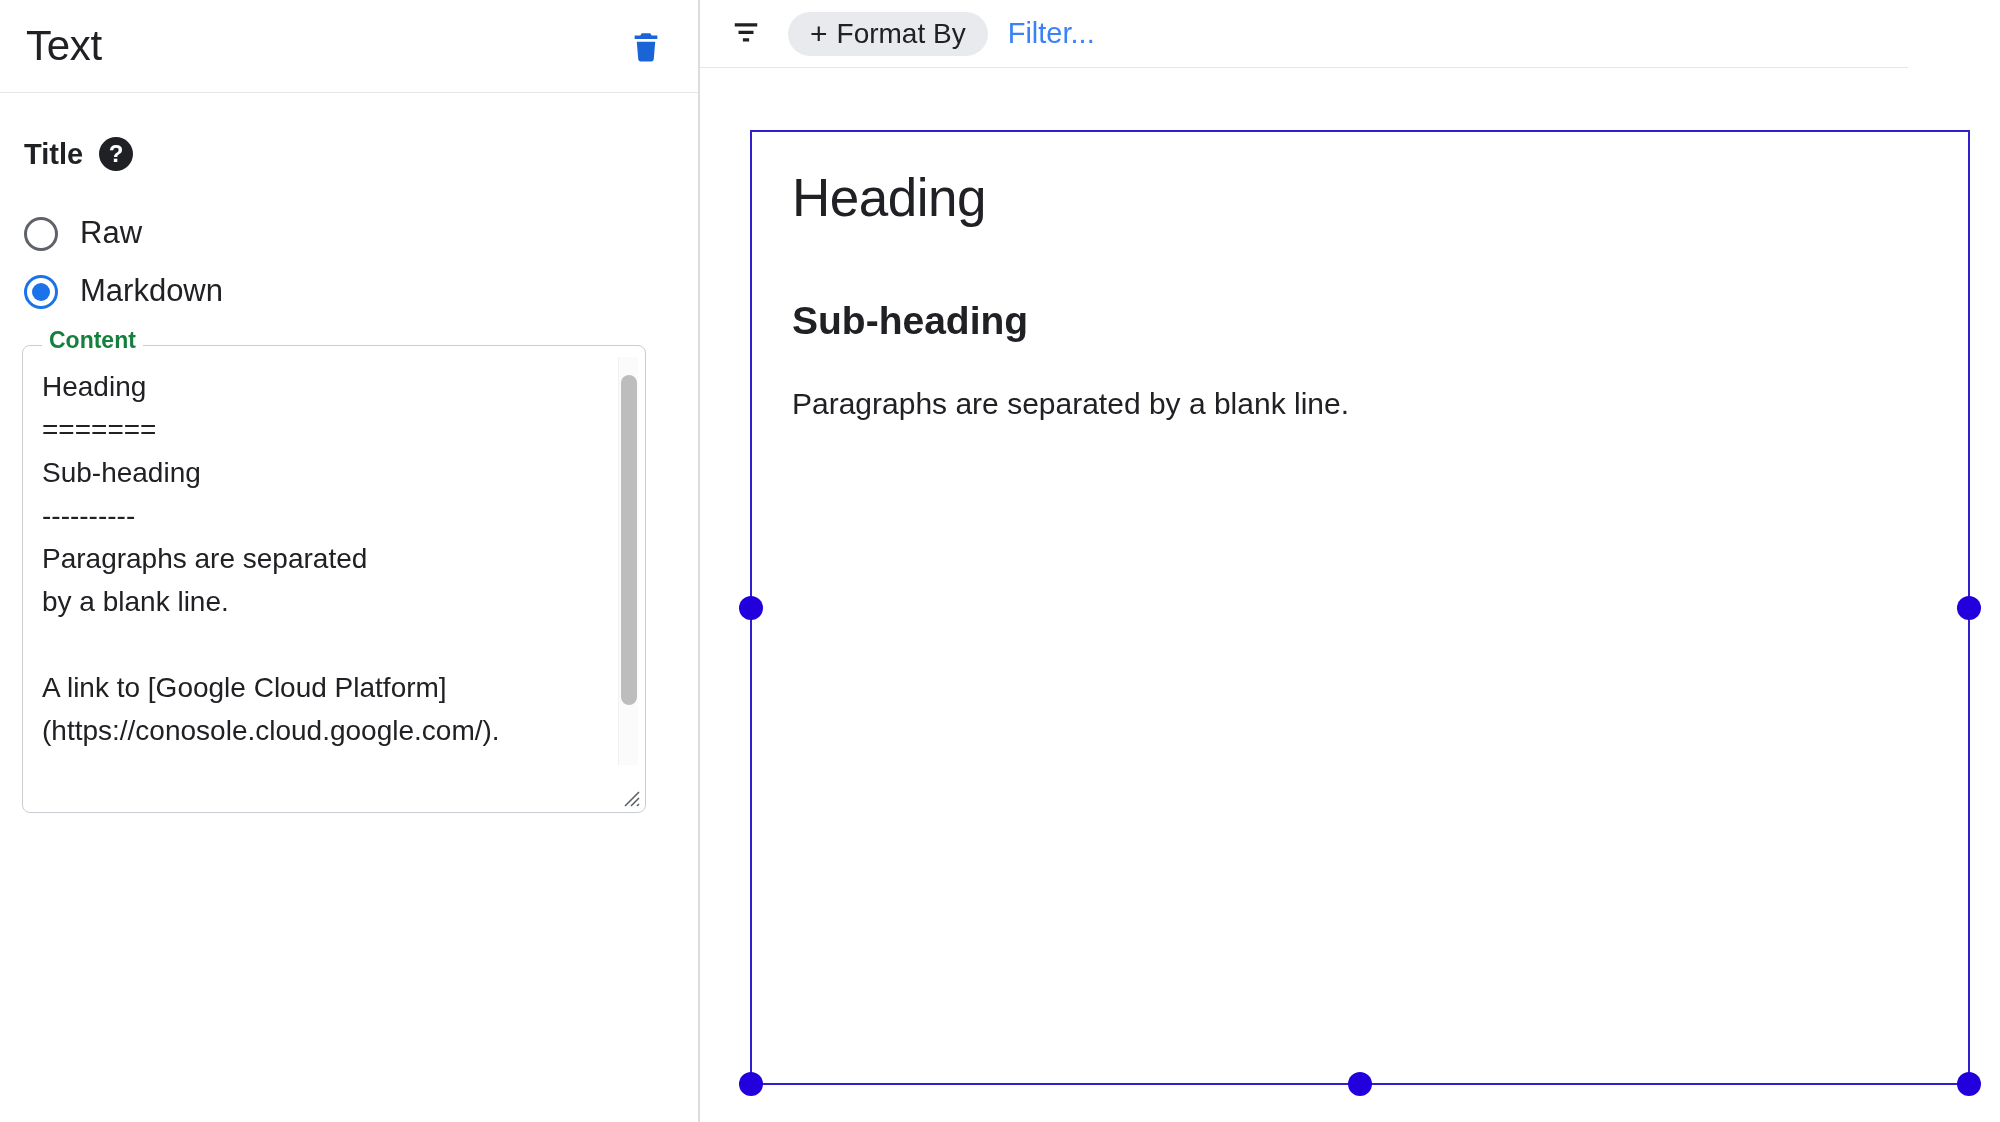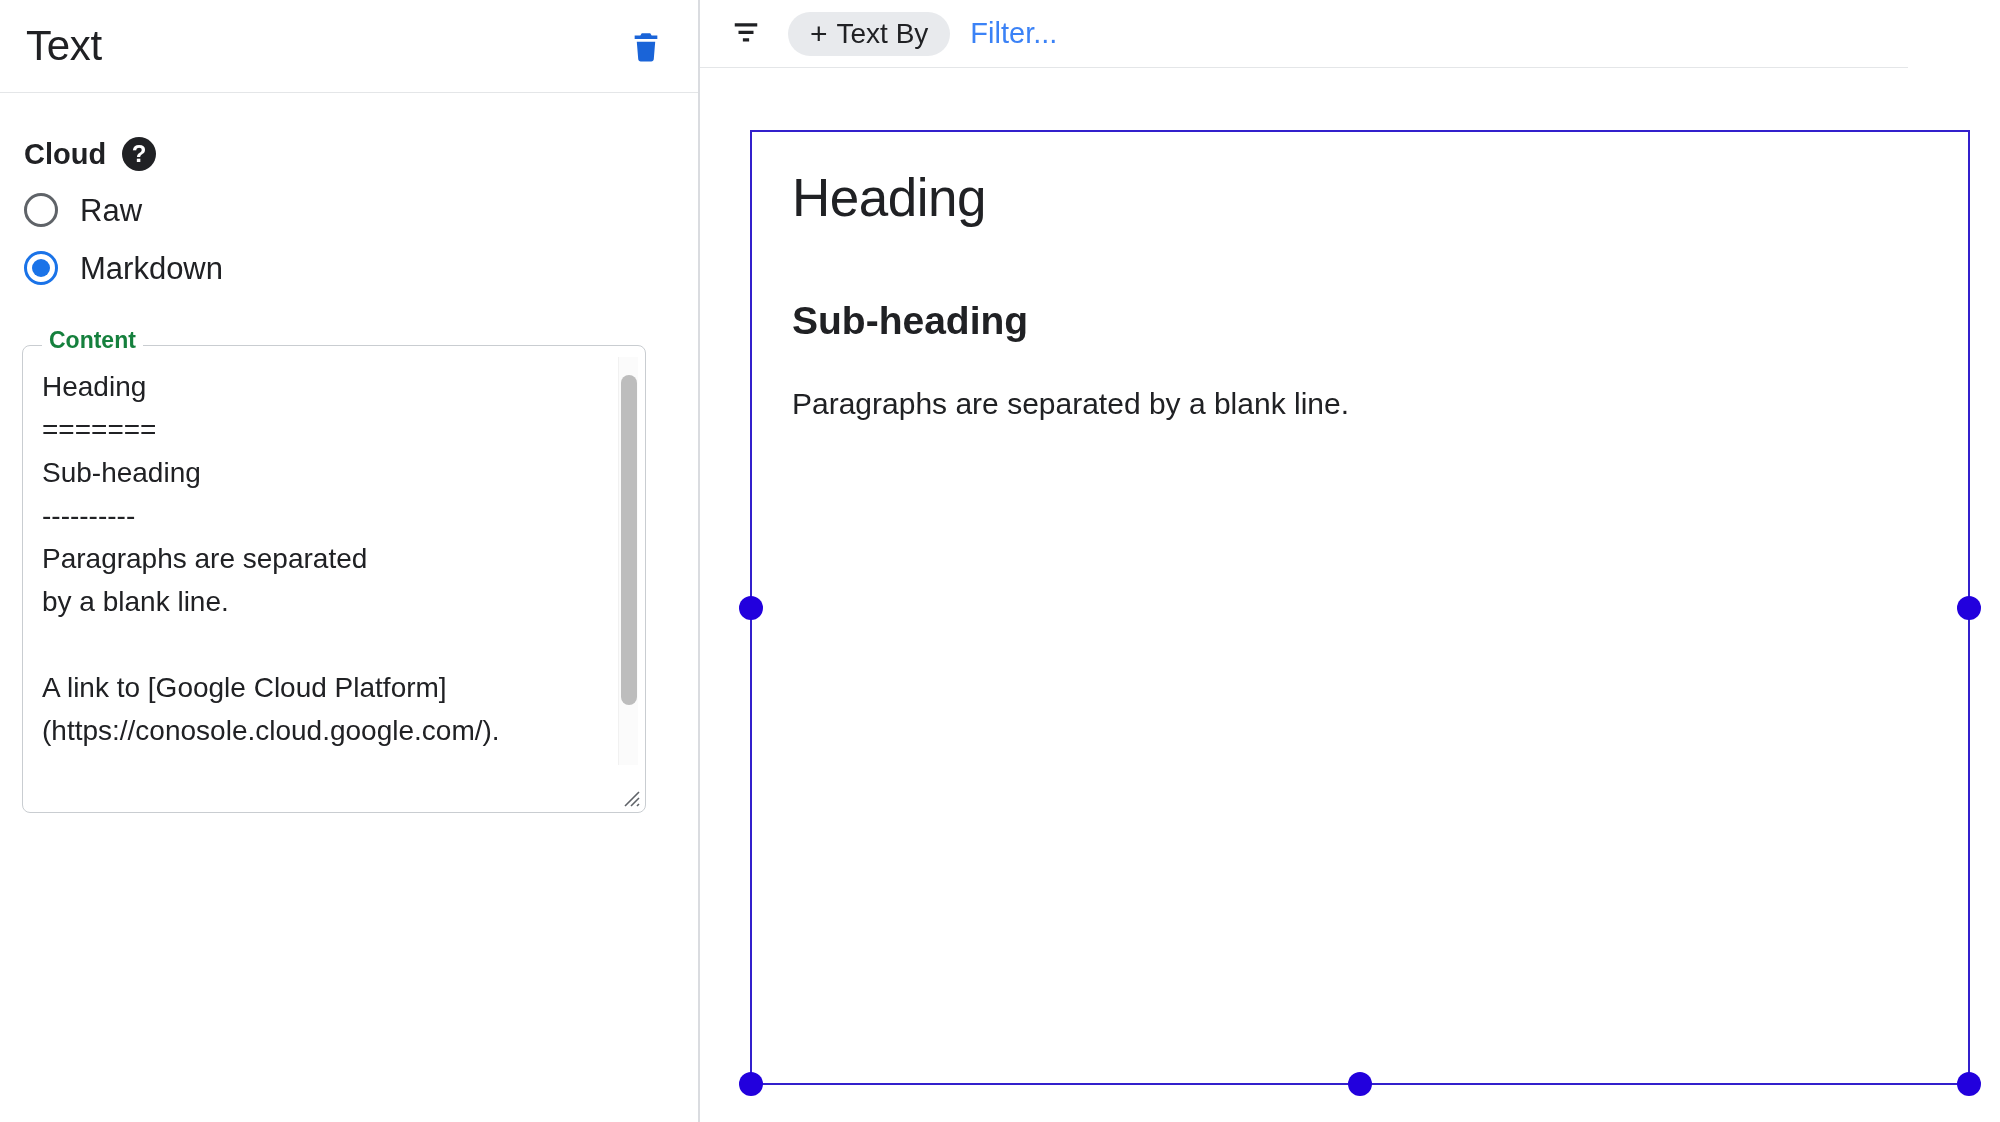--- a/index.html
+++ b/index.html
@@ -87,21 +87,21 @@
     align-items: center;
     justify-content: center;
     line-height: 1;
     cursor: pointer;
     font-family: "Liberation Sans", sans-serif;
   }
 
   .radio-group { margin-top: 22px; margin-left: 2px; }
   .radio-row {
     display: flex;
-    align-items: flex-start;
+    align-items: flex-end;
     gap: 22px;
     height: 58px;
     cursor: pointer;
   }
   .radio-mark {
     width: 34px; height: 34px;
     border-radius: 50%;
     border: 3.4px solid #5f6368;
     background: #fff;
     flex: 0 0 34px;
@@ -301,21 +301,21 @@
             <path fill="#1a64d8" d="M9 3h6l1 1.5h4V7H4V4.5h4L9 3zm-3.5 6h13l-1 12.2c-.05.9-.8 1.8-1.8 1.8H8.3c-1 0-1.75-.9-1.8-1.8L5.5 9z"></path>
           </svg>
         </span>
       </button>
     </div>
 
     <div class="left-body">
 
 
       <div class="format-row">
-        <span class="format-label">Cloud</span>
+        <span class="format-label">Title</span>
         <span class="help-icon">?</span>
       </div>
 
       <div class="radio-group">
         <div class="radio-row">
           <span class="radio-mark"></span>
           <span class="radio-label">Raw</span>
         </div>
         <div class="radio-row">
           <span class="radio-mark checked"></span>
@@ -356,21 +356,21 @@
           <svg width="36" height="30" viewBox="0 0 24 24" aria-hidden="true">
             <rect x="3" y="5" width="18" height="2.6" fill="#202124"></rect>
             <rect x="6" y="11" width="12" height="2.6" fill="#202124"></rect>
             <rect x="9.5" y="17" width="5" height="2.6" fill="#202124"></rect>
           </svg>
         </span>
       </button>
 
       <button class="group-by-pill">
         <span class="plus">+</span>
-        <span>Text By</span>
+        <span>Format By</span>
       </button>
 
       <span class="filter-placeholder">Filter...</span>
     </div>
 
     <div class="canvas">
       <div class="selection-box">
 
         <div class="preview">
           <div class="pv-h1">Heading</div>

